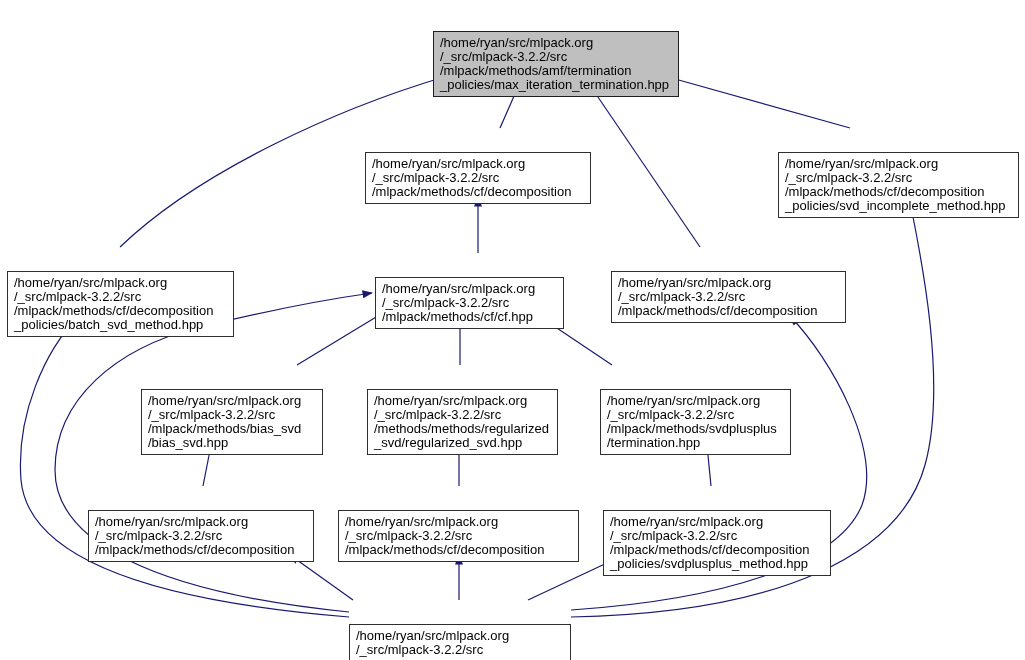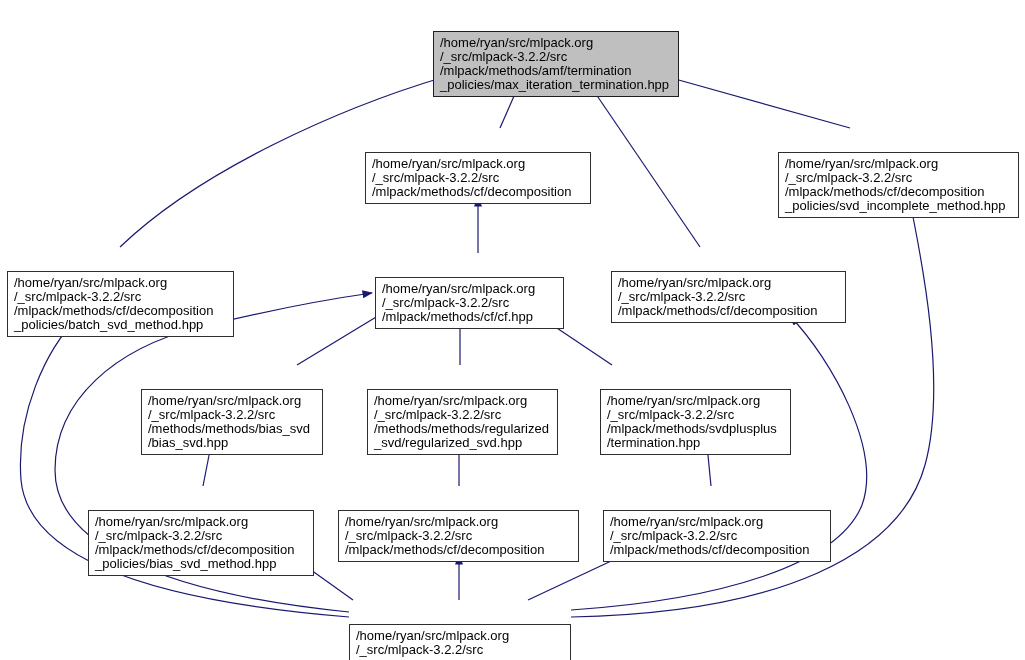--- a/index.html
+++ b/index.html
@@ -79,21 +79,21 @@
 
   <div class="node" style="left:611px;top:247px;width:235px;">
     <div class="ln">/home/ryan/src/mlpack.org</div>
     <div class="ln">/_src/mlpack-3.2.2/src</div>
     <div class="ln">/mlpack/methods/cf/decomposition</div>
   </div>
 
   <div class="node" style="left:141px;top:365px;width:182px;">
     <div class="ln">/home/ryan/src/mlpack.org</div>
     <div class="ln">/_src/mlpack-3.2.2/src</div>
-    <div class="ln">/methods/methods/bias_svd</div>
+    <div class="ln">/mlpack/methods/bias_svd</div>
     <div class="ln">/bias_svd.hpp</div>
   </div>
 
   <div class="node" style="left:367px;top:365px;width:191px;">
     <div class="ln">/home/ryan/src/mlpack.org</div>
     <div class="ln">/_src/mlpack-3.2.2/src</div>
     <div class="ln">/methods/methods/regularized</div>
     <div class="ln">_svd/regularized_svd.hpp</div>
   </div>
 
@@ -101,33 +101,33 @@
     <div class="ln">/home/ryan/src/mlpack.org</div>
     <div class="ln">/_src/mlpack-3.2.2/src</div>
     <div class="ln">/mlpack/methods/svdplusplus</div>
     <div class="ln">/termination.hpp</div>
   </div>
 
   <div class="node" style="left:88px;top:486px;width:226px;">
     <div class="ln">/home/ryan/src/mlpack.org</div>
     <div class="ln">/_src/mlpack-3.2.2/src</div>
     <div class="ln">/mlpack/methods/cf/decomposition</div>
-    <div class="ln">_policies/bias_svd_method.hpp</div>
   </div>
 
   <div class="node" style="left:338px;top:486px;width:241px;">
     <div class="ln">/home/ryan/src/mlpack.org</div>
     <div class="ln">/_src/mlpack-3.2.2/src</div>
     <div class="ln">/mlpack/methods/cf/decomposition</div>
   </div>
 
   <div class="node" style="left:603px;top:486px;width:228px;">
     <div class="ln">/home/ryan/src/mlpack.org</div>
     <div class="ln">/_src/mlpack-3.2.2/src</div>
     <div class="ln">/mlpack/methods/cf/decomposition</div>
+    <div class="ln">_policies/svdplusplus_method.hpp</div>
   </div>
 
   <div class="node" style="left:349px;top:600px;width:222px;">
     <div class="ln">/home/ryan/src/mlpack.org</div>
     <div class="ln">/_src/mlpack-3.2.2/src</div>
   </div>
 
 </div>
 
 </body></html>

